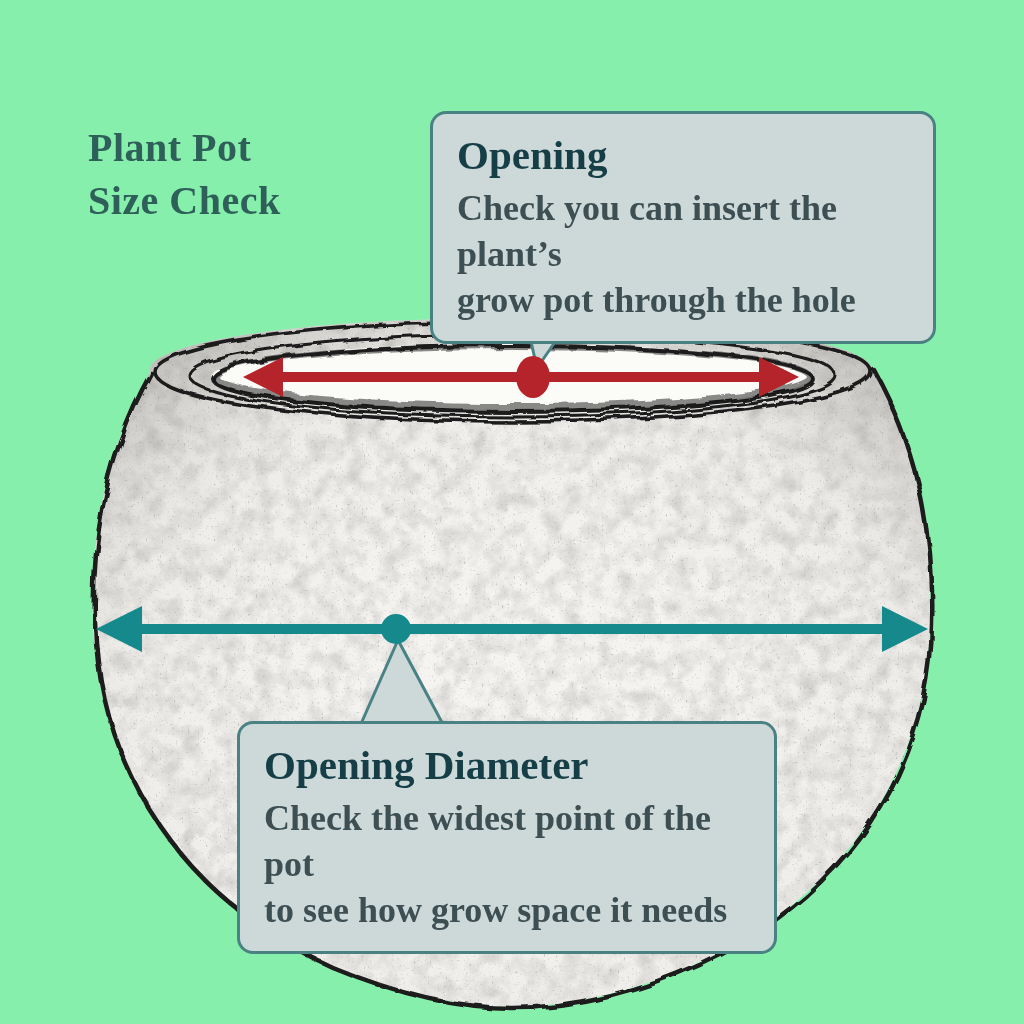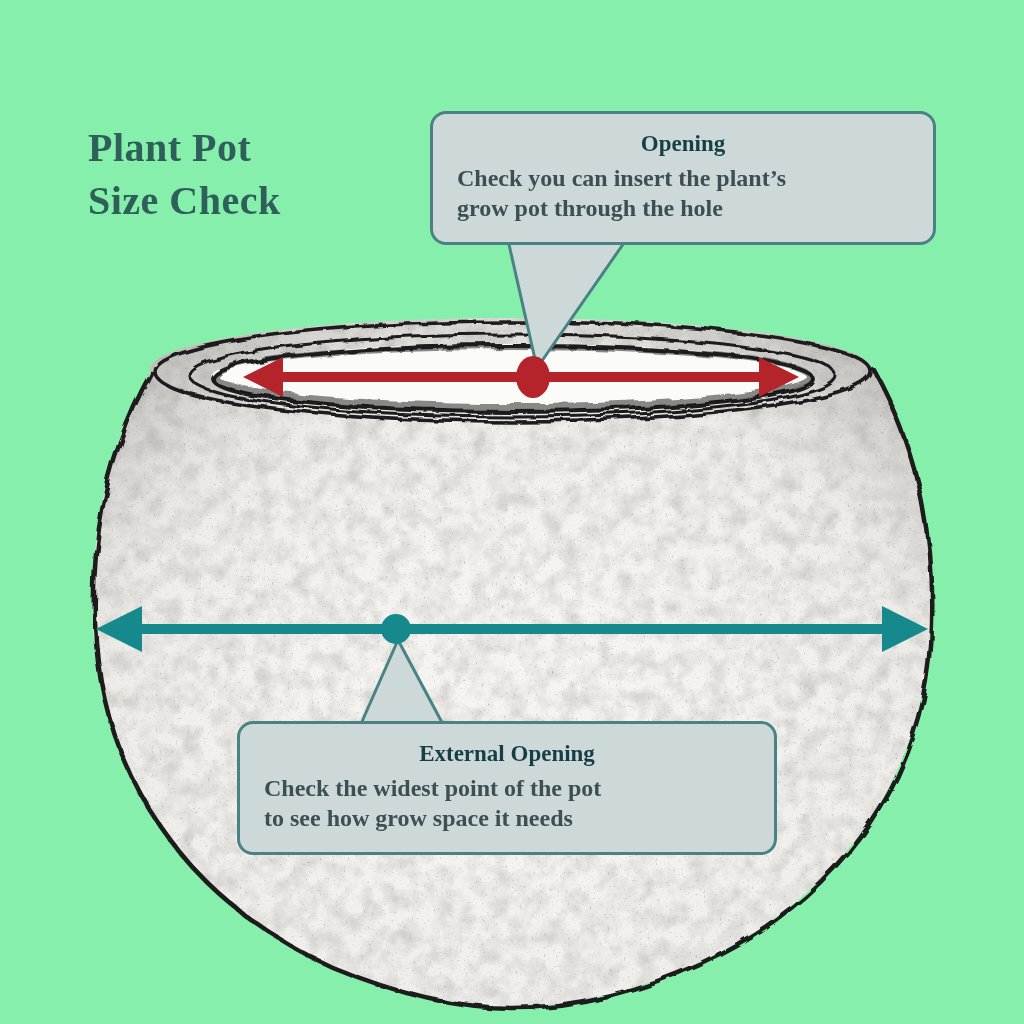--- a/index.html
+++ b/index.html
@@ -13,24 +13,24 @@
     font-size:40px;font-weight:700;color:#2e5f58;
     line-height:1.32;white-space:pre-line;letter-spacing:.5px;
   }
   .callout{
     position:absolute;background:#cdd9d9;border:3px solid #4a8284;
     border-radius:16px;padding:16px 24px 18px 24px;box-sizing:border-box;
   }
   .callout-opening{left:430px;top:111px;width:506px;}
   .callout-external{left:237px;top:721px;width:540px;}
   .callout-heading{
-    font-size:23px;font-weight:700;color:#153e46;line-height:1.25;margin-bottom:4px;text-align:center;
+    font-size:41px;font-weight:700;color:#153e46;line-height:1.25;margin-bottom:4px;
   }
   .callout-body{
-    font-size:24px;font-weight:600;color:#3d4f53;line-height:1.28;white-space:pre-line;
+    font-size:36px;font-weight:600;color:#3d4f53;line-height:1.28;white-space:pre-line;
   }
 </style>
 </head>
 <body>
 
 <div class="canvas">
 
   <svg class="diagram-svg" width="1024" height="1024" viewBox="0 0 1024 1024">
     <defs>
       <clipPath id="potClip">
@@ -116,18 +116,18 @@
   <div class="page-title">Plant Pot
 Size Check</div>
 
   <div class="callout callout-opening">
     <div class="callout-heading">Opening</div>
     <div class="callout-body">Check you can insert the plant’s
 grow pot through the hole</div>
   </div>
 
   <div class="callout callout-external">
-    <div class="callout-heading">External Opening</div>
+    <div class="callout-heading">Opening Diameter</div>
     <div class="callout-body">Check the widest point of the pot
 to see how grow space it needs</div>
   </div>
 
 </div>
 
 </body></html>

